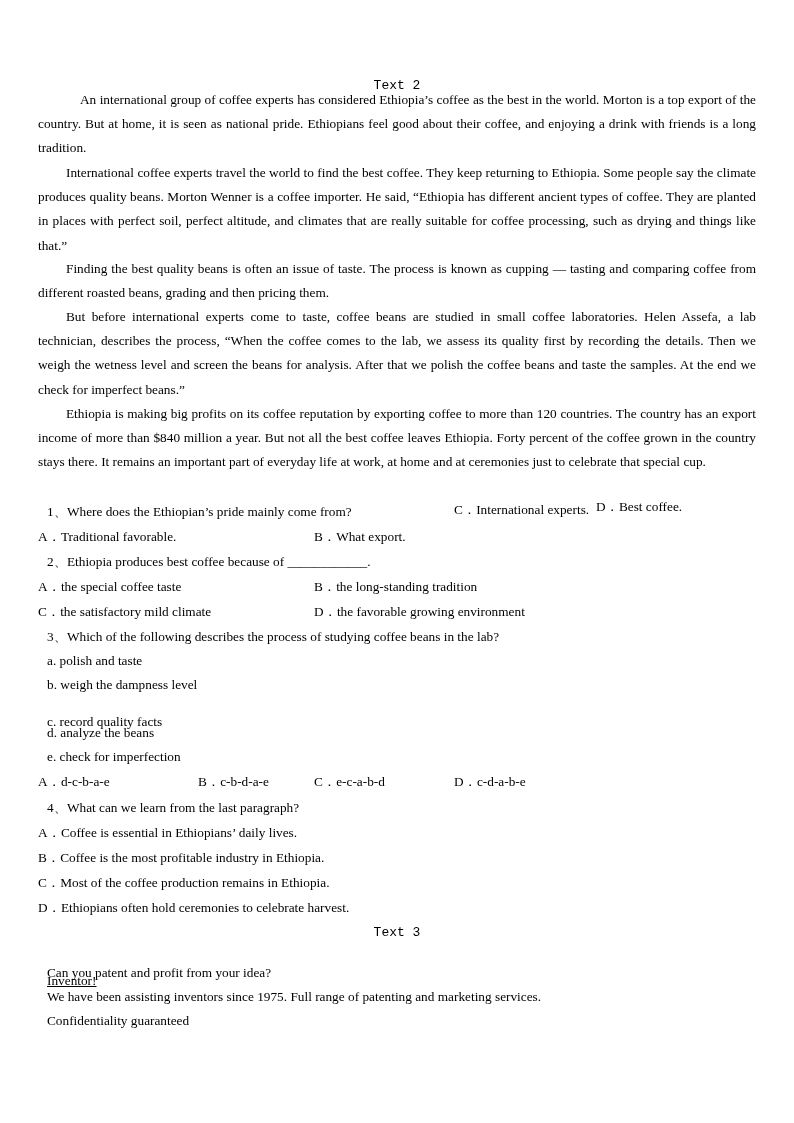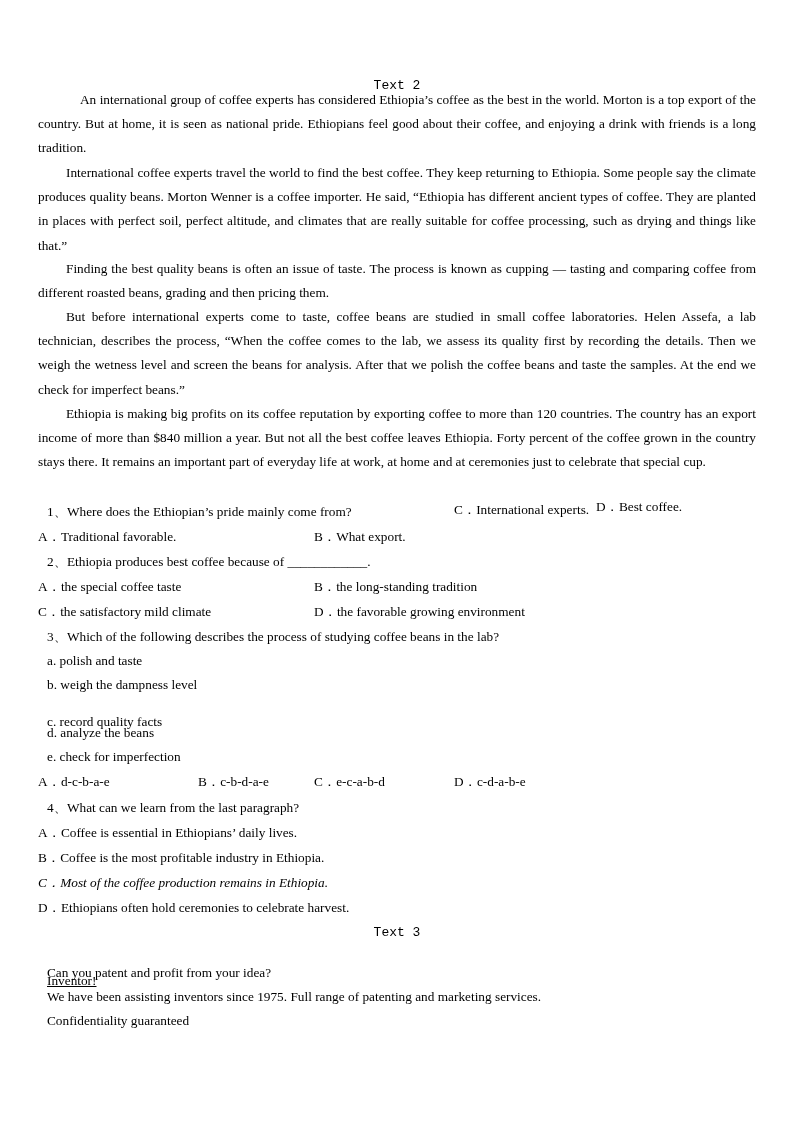--- a/index.html
+++ b/index.html
@@ -51,21 +51,21 @@
   <div class="line" style="top:725px;">d. analyze the beans</div>
   <div class="line" style="top:749px;">e. check for imperfection</div>
   <div class="opt" style="top:774px; left:0;">A．d-c-b-a-e</div>
   <div class="opt" style="top:774px; left:139px;margin-left:21px;">B．c-b-d-a-e</div>
   <div class="opt" style="top:774px; left:276px;">C．e-c-a-b-d</div>
   <div class="opt" style="top:774px; left:416px;text-align:center;">D．c-d-a-b-e</div>
 
   <div class="line" style="top:800px;text-align:center;">4、What can we learn from the last paragraph?</div>
   <div class="opt" style="top:825px; left:0;">A．Coffee is essential in Ethiopians’ daily lives.</div>
   <div class="opt" style="top:850px; left:0;">B．Coffee is the most profitable industry in Ethiopia.</div>
-  <div class="opt" style="top:875px; left:0;font-style:italic;">C．Most of the coffee production remains in Ethiopia.</div>
+  <div class="opt" style="top:875px; left:0;">C．Most of the coffee production remains in Ethiopia.</div>
   <div class="opt" style="top:900px; left:0;">D．Ethiopians often hold ceremonies to celebrate harvest.</div>
 
   <div class="heading" style="top:925px;">Text 3</div>
   <div class="line u" style="top:941px;">Inventor!</div>
   <div class="line" style="top:965px;">Can you patent and profit from your idea?</div>
   <div class="line" style="top:989px;">We have been assisting inventors since 1975. Full range of patenting and marketing services.</div>
   <div class="line" style="top:1013px;">Confidentiality guaranteed</div>
 
 </div>
 

